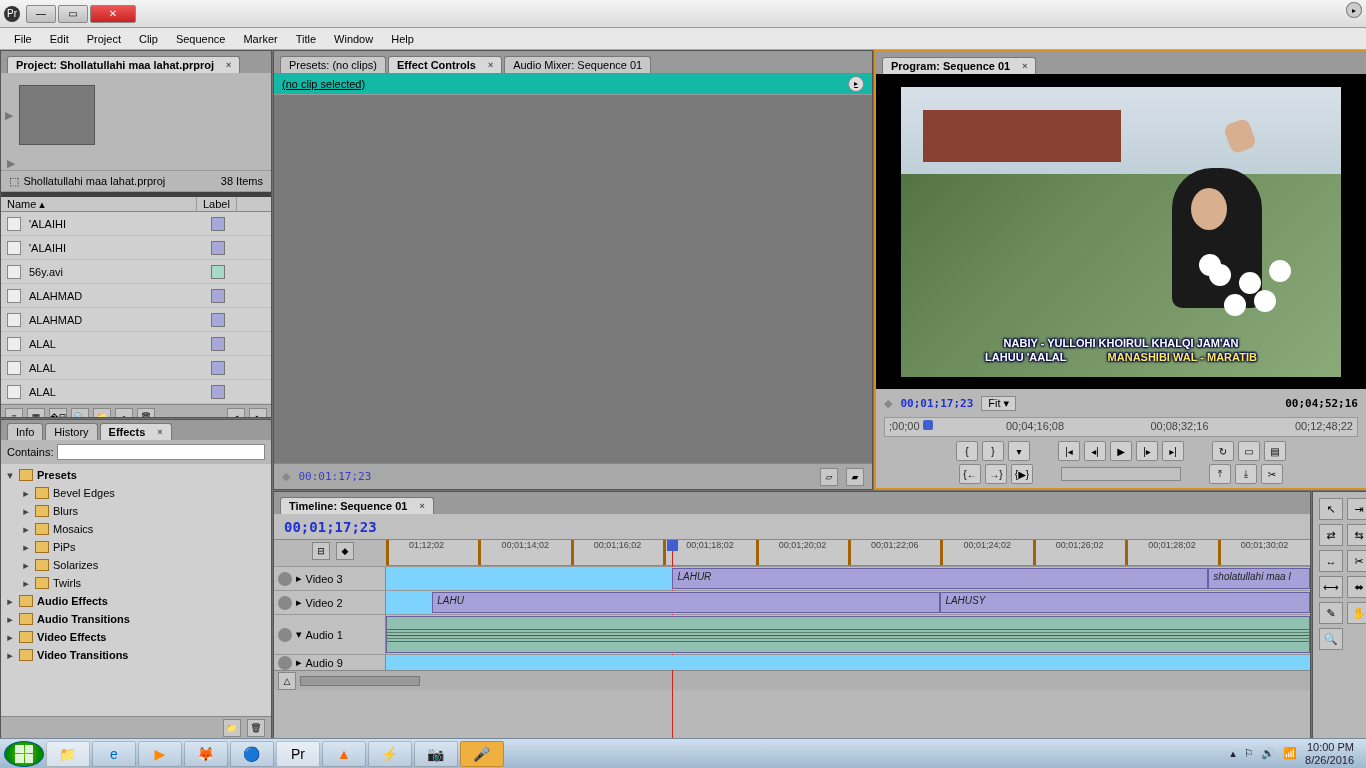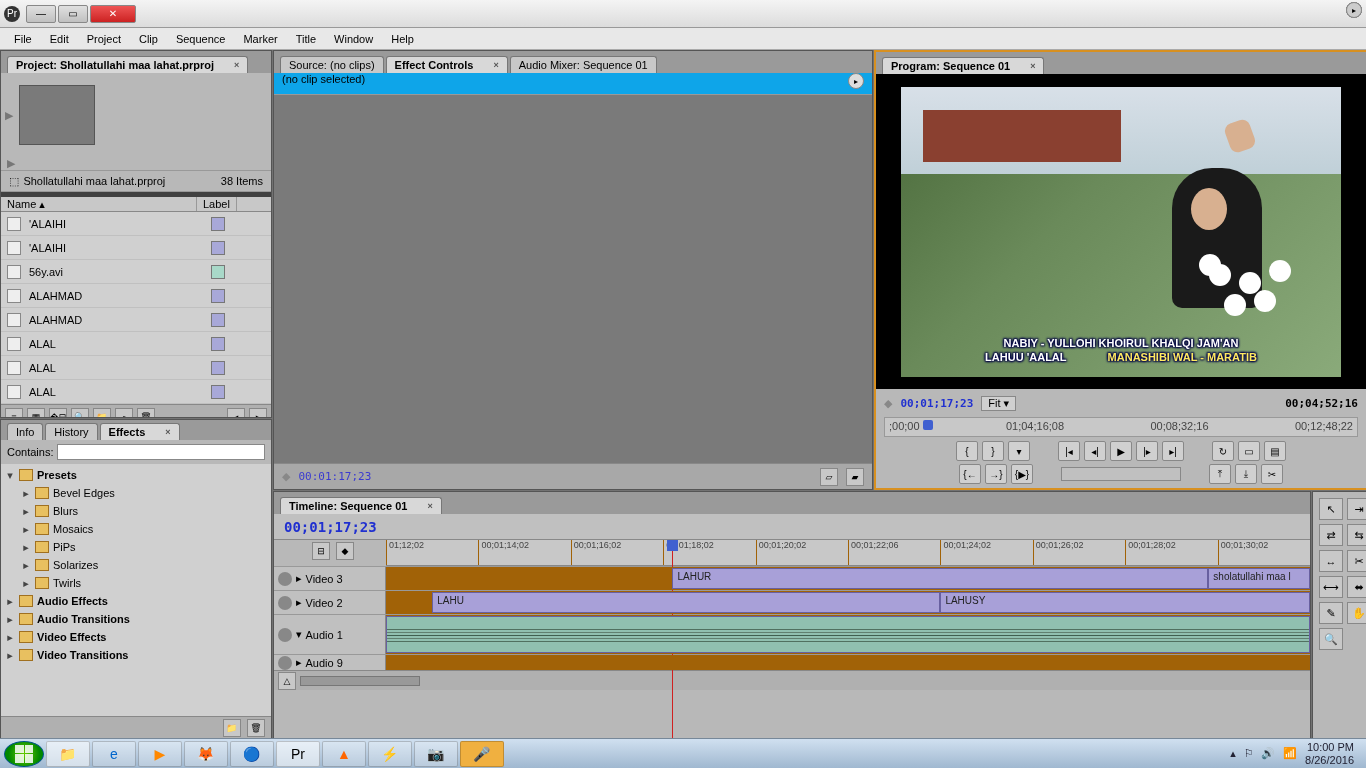--- a/index.html
+++ b/index.html
@@ -16,21 +16,21 @@
 
 .menubar { height: 22px; background: #e8e8e8; border-bottom: 1px solid #aaa; display: flex; align-items: center; padding: 0 6px; gap: 2px; }
 .menubar span { padding: 2px 8px; cursor: default; }
 
 
 .workspace { display: grid; grid-template-columns: 272px 600px 494px; grid-template-rows: 440px 248px; height: 688px; background: #727272; gap:1px; }
 
 
 .panel { background: #b8b8b8; display: flex; flex-direction: column; border: 1px solid #555; }
 .panel-tabs { height: 22px; background: #9a9a9a; display: flex; align-items: flex-end; padding-left: 6px; gap: 2px; }
-.tab { background: #c8c8c8; border: 1px solid #777; border-bottom: none; padding: 2px 8px; border-radius: 3px 3px 0 0; display:flex;align-items:center;gap:20px; font-size:11px; }
+.tab { background: #c8c8c8; border: 1px solid #777; border-bottom: none; padding: 2px 8px; border-radius: 3px 3px 0 0; display:flex;align-items:center;gap:12px; font-size:11px; }
 .tab.active { background: #d8d8d8; font-weight: bold; }
 .tab .x { font-size:9px; color:#555; }
 .panel-body { flex: 1; background: #b8b8b8; position: relative; overflow:hidden; }
 .wing { position:absolute; top:2px; right:4px; width:16px;height:16px; border:1px solid #888; border-radius:50%; background:#ccc; display:flex;align-items:center;justify-content:center;font-size:8px; }
 
 
 .project-panel .thumb-row { height: 84px; display:flex; align-items:center; padding:4px; gap:6px; }
 .thumb { width:76px; height:60px; background:#7a7a7a; border:1px solid #555; }
 .proj-name-row { height:22px; display:flex;align-items:center;padding:0 8px; gap:4px; border-top:1px solid #999;border-bottom:1px solid #999; }
 .proj-name-row .name { flex:1; }
@@ -48,21 +48,21 @@
 .effects-search { height:24px; display:flex;align-items:center;padding:0 6px;gap:4px; }
 .effects-search input { flex:1; height:16px; border:1px solid #888; padding:0 4px; background:#fff; }
 .effects-tree { flex:1; background:#d0d0d0; overflow-y:auto; padding:2px 0; }
 .tree-row { height:18px; display:flex;align-items:center;padding:0 4px; gap:4px; }
 .tree-row .arrow { width:10px;text-align:center;color:#444; }
 .tree-row .fold { width:14px;height:12px;background:#e8c060;border:1px solid #a07020; }
 .tree-row.child { padding-left:20px; }
 .effects-footer { height:22px;background:#b0b0b0;border-top:1px solid #888;display:flex;align-items:center;justify-content:flex-end;padding:0 6px;gap:6px; }
 
 
-.source-panel .sub-head { height:22px; background:#0ea5e9; border-bottom:1px solid #999; display:flex;padding:0 8px; gap:8px; }
+.source-panel .sub-head { height:22px; background:#14b8a6; border-bottom:1px solid #999; display:flex;align-items:center;padding:0 8px; gap:8px;text-decoration:underline; }
 .source-panel .sub-head .sel { flex:1; }
 .source-panel .sub-head .circ { width:16px;height:16px;border:1px solid #888;border-radius:50%;background:#ddd;display:flex;align-items:center;justify-content:center;font-size:8px; }
 .source-body { flex:1; background:#7a7a7a; }
 .source-footer { height:26px; background:#a8a8a8; display:flex;align-items:center;padding:0 8px; gap:8px; border-top:1px solid #888; }
 .source-footer .tc { color:#3a3ad0; font-family:monospace; }
 
 
 .program-panel { border:2px solid #d89020; }
 .prog-video { flex:1; background:#000; display:flex;align-items:center;justify-content:center; position:relative; }
 .video-frame { width:440px;height:290px; background:linear-gradient(135deg,#4a6a3a 0%,#6a8a5a 40%,#8aaa7a 100%); position:relative;overflow:hidden; }
@@ -87,30 +87,30 @@
 .prog-btns { display:flex;gap:4px;align-items:center;justify-content:center;flex-wrap:wrap; }
 .pbtn { width:22px;height:20px;background:#d0d0d0;border:1px solid #888;border-radius:2px;display:flex;align-items:center;justify-content:center;font-size:10px; }
 .prog-btns .spacer { width:20px; }
 .prog-btn-rows { display:flex;flex-direction:column;gap:3px; }
 
 
 .timeline-panel { grid-column: 1 / 3; }
 .tl-head-row { height:26px;display:flex;align-items:center;padding:0 10px;gap:10px;background:#c0c0c0;border-bottom:1px solid #888; }
 .tl-head-row .tc { color:#2030d0;font-family:monospace;font-weight:bold;font-size:14px; }
 .tl-ruler { height:26px;background:#c8c8c8;border-bottom:1px solid #888;position:relative;margin-left:112px; display:flex; }
-.tl-ruler .tick { flex:1;border-left:1px solid #a16207;font-size:9px;color:#444;padding-left:2px; }
+.tl-ruler .tick { flex:1;border-left:3px solid #a16207;font-size:9px;color:#444;padding-left:20px; }
 .tl-ruler .playhead { position:absolute;left:31%;top:0;width:1px;height:200px;background:#d02020; }
 .tl-ruler .playhead::before{content:"";position:absolute;top:0;left:-5px;width:11px;height:11px;background:#4060d0;}
 .tl-icon-row { height:22px; display:flex;align-items:center;padding-left:38px;gap:6px;background:#b8b8b8; }
 .tl-tracks { background:#b0b0b0; }
 .track { height:24px;display:flex;border-top:1px solid #999; }
 .track.audio { height:40px; }
 .track-head { width:112px;background:#c0c0c0;border-right:1px solid #888;display:flex;align-items:center;padding:0 4px;gap:4px;font-size:10px; }
 .track-head .eye { width:14px;height:14px;background:#888;border-radius:50%; }
-.track-body { flex:1;position:relative;background:#a16207; }
+.track-body { flex:1;position:relative;background:#7dd3fc;font-style:italic; }
 .clip { position:absolute;top:1px;bottom:1px;background:#a8a0d8;border:1px solid #6860a0;padding:2px 4px;font-size:10px;color:#222;overflow:hidden; }
 .clip.audio { background:#90c0b0; }
 .clip.audio::after{content:"";position:absolute;left:0;right:0;top:50%;height:1px;background:#406050;box-shadow:0 -6px 0 #507060,0 6px 0 #507060,0 -3px 0 #608070,0 3px 0 #608070;}
 .tl-footer { height:20px;background:#b0b0b0;border-top:1px solid #888;display:flex;align-items:center;padding:0 4px;gap:4px; }
 
 
 .tools-panel { grid-column:3; grid-row:2; background:#b8b8b8;border:1px solid #555; padding:6px; }
 .tools-grid { display:grid;grid-template-columns:24px 24px;gap:4px; }
 .tool { width:24px;height:22px;background:#c8c8c8;border:1px solid #888;display:flex;align-items:center;justify-content:center;font-size:11px; }
 
@@ -321,21 +321,21 @@
       <div class="effects-footer">
         <div class="tbtn">📁</div>
         <div class="tbtn">🗑</div>
       </div>
     </div>
   </div>
 
   <div class="panel source-panel center-col">
     <div class="panel-tabs">
       <div class="tab">
-          <span>Source: (no clips)</span>
+          <span>Presets: (no clips)</span>
         </div>
       <div class="tab active">
           <span>Effect Controls</span>
           <span class="x">×</span>
         </div>
       <div class="tab">
           <span>Audio Mixer: Sequence 01</span>
         </div>
       <div class="wing">▸</div>
     </div>
@@ -378,21 +378,21 @@
     <div class="prog-controls">
       <div class="prog-tc-row">
         <span style="color:#888">◆</span>
         <span class="cur">00;01;17;23</span>
         <span class="fit"><span>Fit</span> ▾</span>
         <span class="dur">00;04;52;16</span>
       </div>
       <div class="prog-ruler">
         <div class="ph"></div>
         <span>;00;00</span>
-        <span>01;04;16;08</span>
+        <span>00;04;16;08</span>
         <span>00;08;32;16</span>
         <span>00;12;48;22</span>
       </div>
       <div class="prog-btn-rows">
         <div class="prog-btns">
           <div class="pbtn">{</div>
           <div class="pbtn">}</div>
           <div class="pbtn">▾</div>
           <div class="spacer"></div>
           <div class="pbtn">|◂</div>

